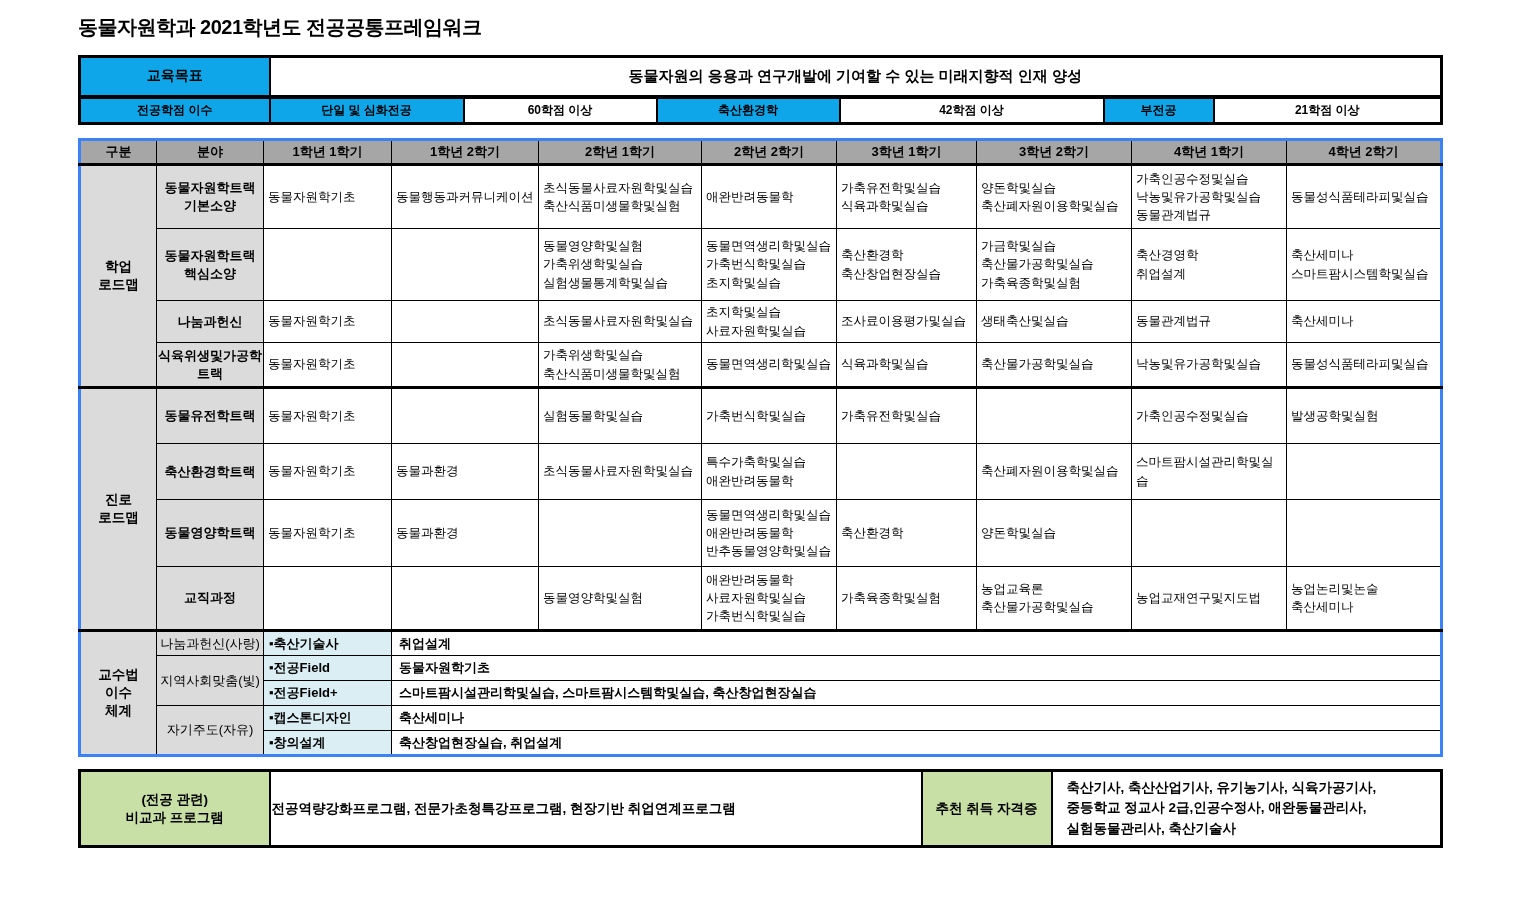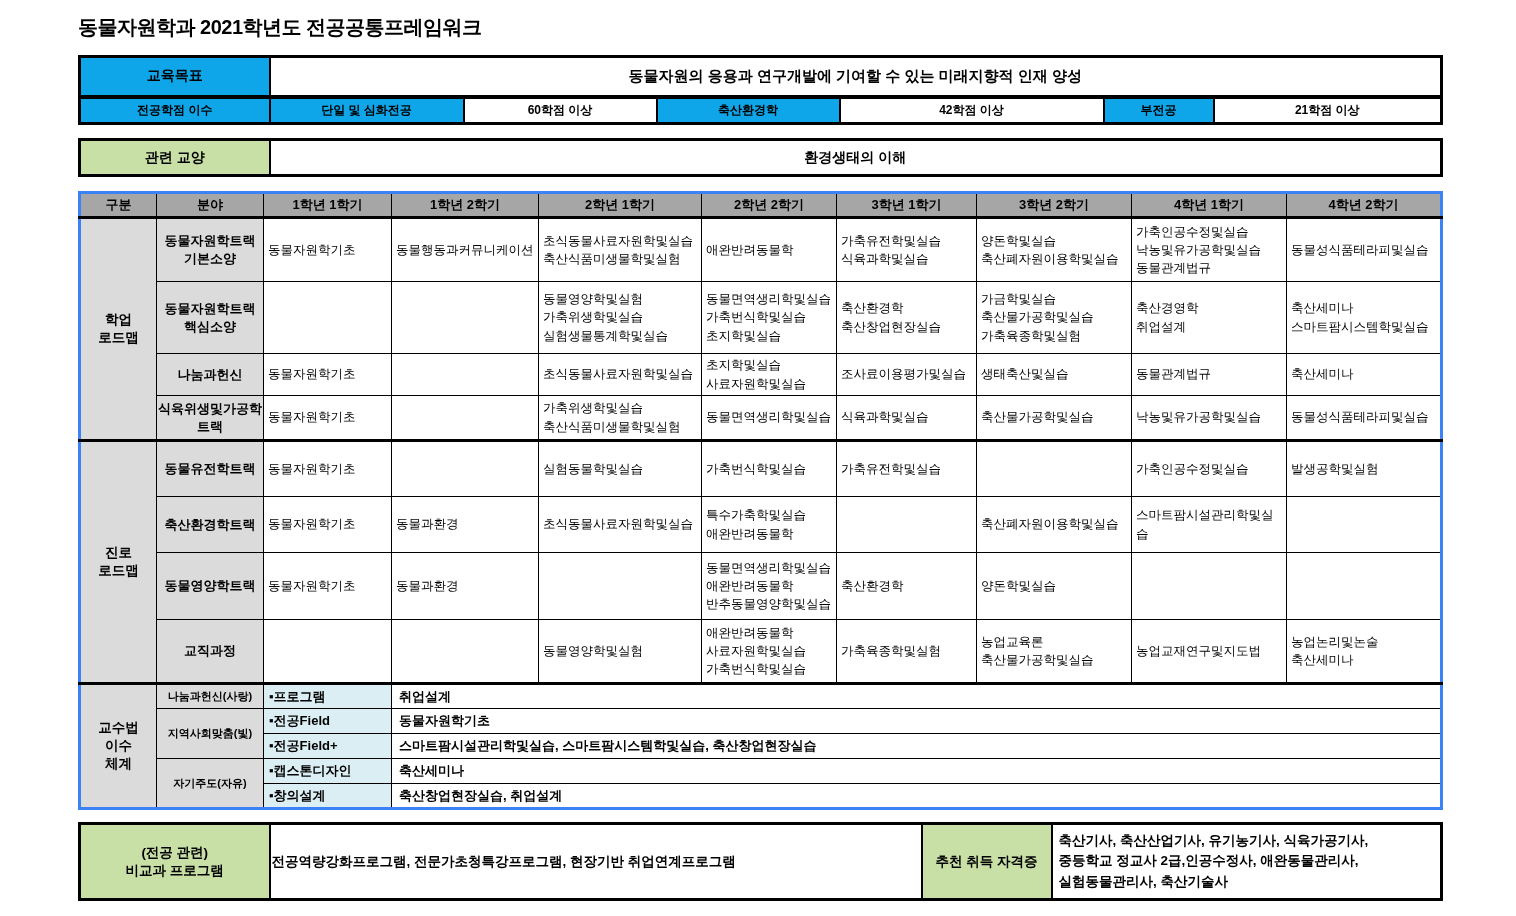--- a/index.html
+++ b/index.html
@@ -28,32 +28,32 @@
 
   
   .main { border:3px solid #3b82f6; margin-bottom:12px; }
   .main td { border:1px solid #000; font-size:12.5px; }
   .main td.h { background:#a6a6a6; font-weight:bold; text-align:center; font-size:13px; height:25px; }
   .main tr.hr td { border-bottom:3px solid #000; }
   .main td.grp { background:#dbdbdb; font-weight:bold; text-align:center; font-size:13.5px; }
   .main td.trk { background:#dbdbdb; font-weight:bold; text-align:center; font-size:13px; }
   .main td.course { text-align:left; padding:2px 4px; line-height:1.45; }
   .main tr.sect td { border-top:3px solid #000; }
-  .main td.cat { background:#dbdbdb; font-weight:bold; text-align:center; font-size:11px; }
+  .main td.cat { background:#dbdbdb; font-weight:normal; text-align:center; font-size:13px; }
   .main td.method { background:#dbeef3; font-weight:bold; text-align:left; padding:2px 5px; font-size:13px; }
   .main td.tcourses { font-weight:bold; text-align:left; padding:2px 7px; font-size:13px; }
   tr.r1 td{height:64px;} tr.r2 td{height:72px;} tr.r3 td{height:42px;} tr.r4 td{height:45px;}
   tr.r5 td{height:56px;} tr.r6 td{height:56px;} tr.r7 td{height:67px;} tr.r8 td{height:64px;}
   tr.tm td{height:25px;}
 
   
   .tblF td { border:2px solid #000; font-weight:bold; font-size:13.5px; }
   .tblF td.lbl { text-align:center; }
   .tblF td.ctr { }
-  .tblF td.lft { text-align:left; padding:3px 6px; line-height:1.5; }
+  .tblF td.lft { text-align:left; padding:3px 14px; line-height:1.5; }
 </style>
 </head>
 <body>
 
 <div class="page">
 
   <h1 class="page-title">동물자원학과 2021학년도 전공공통프레임워크</h1>
 
   <table class="tblA">
     <colgroup>
@@ -75,32 +75,20 @@
       <td class="cyan">단일 및 심화전공</td>
       <td>60학점 이상</td>
       <td class="cyan">축산환경학</td>
       <td>42학점 이상</td>
       <td class="cyan">부전공</td>
       <td>21학점 이상</td>
     </tr>
   </tbody>
     </table>
 
-  <table class="tblB" style="margin-bottom:14px">
-    <colgroup>
-        <col style="width:190px">
-        <col style="width:1172px">
-      </colgroup>
-    <tbody>
-        <tr style="height:36px">
-      <td class="green">관련 교양</td>
-      <td>환경생태의 이해</td>
-    </tr>
-  </tbody>
-    </table>
 
   <table class="main">
     <colgroup>
       <col style="width:77px">
         <col style="width:107px">
         <col style="width:128px">
         <col style="width:147px">
       <col style="width:163px">
         <col style="width:135px">
         <col style="width:140px">
@@ -240,21 +228,21 @@
       <td class="course">농업교재연구및지도법</td>
       <td class="course">농업논리및논술
 축산세미나</td>
     </tr>
 
     <tr class="tm sect">
       <td class="grp" rowspan="5">교수법
 이수
 체계</td>
       <td class="cat">나눔과헌신(사랑)</td>
-      <td class="method">▪프로그램</td>
+      <td class="method">▪축산기술사</td>
       <td class="tcourses" colspan="7">취업설계</td>
     </tr>
     <tr class="tm">
       <td class="cat" rowspan="2">지역사회맞춤(빛)</td>
       <td class="method">▪전공Field</td>
       <td class="tcourses" colspan="7">동물자원학기초</td>
     </tr>
     <tr class="tm">
       <td class="method">▪전공Field+</td>
       <td class="tcourses" colspan="7">스마트팜시설관리학및실습, 스마트팜시스템학및실습, 축산창업현장실습</td>

